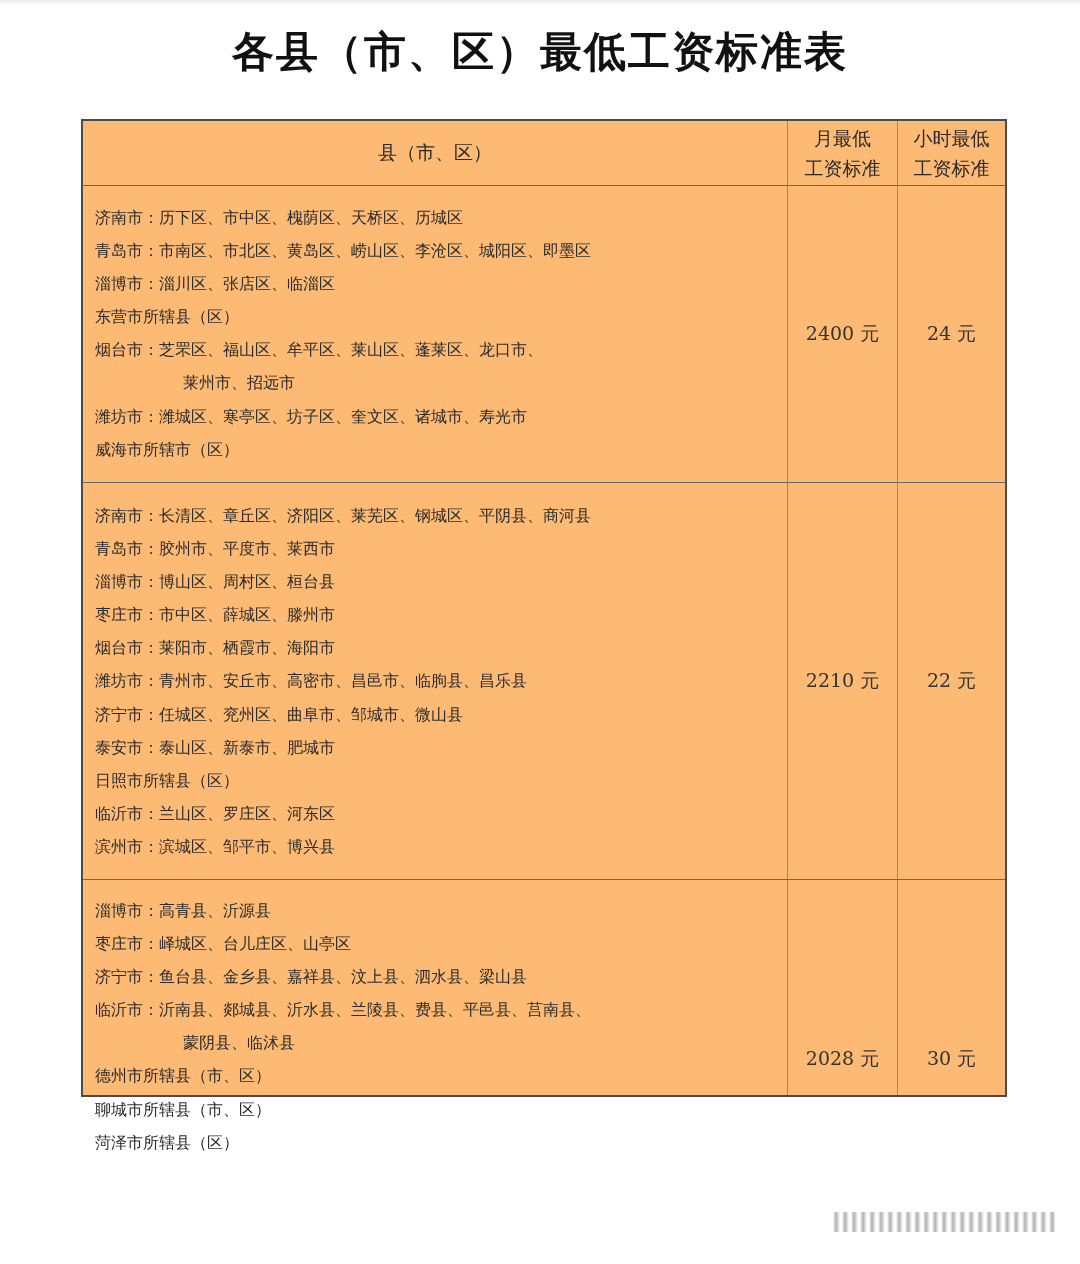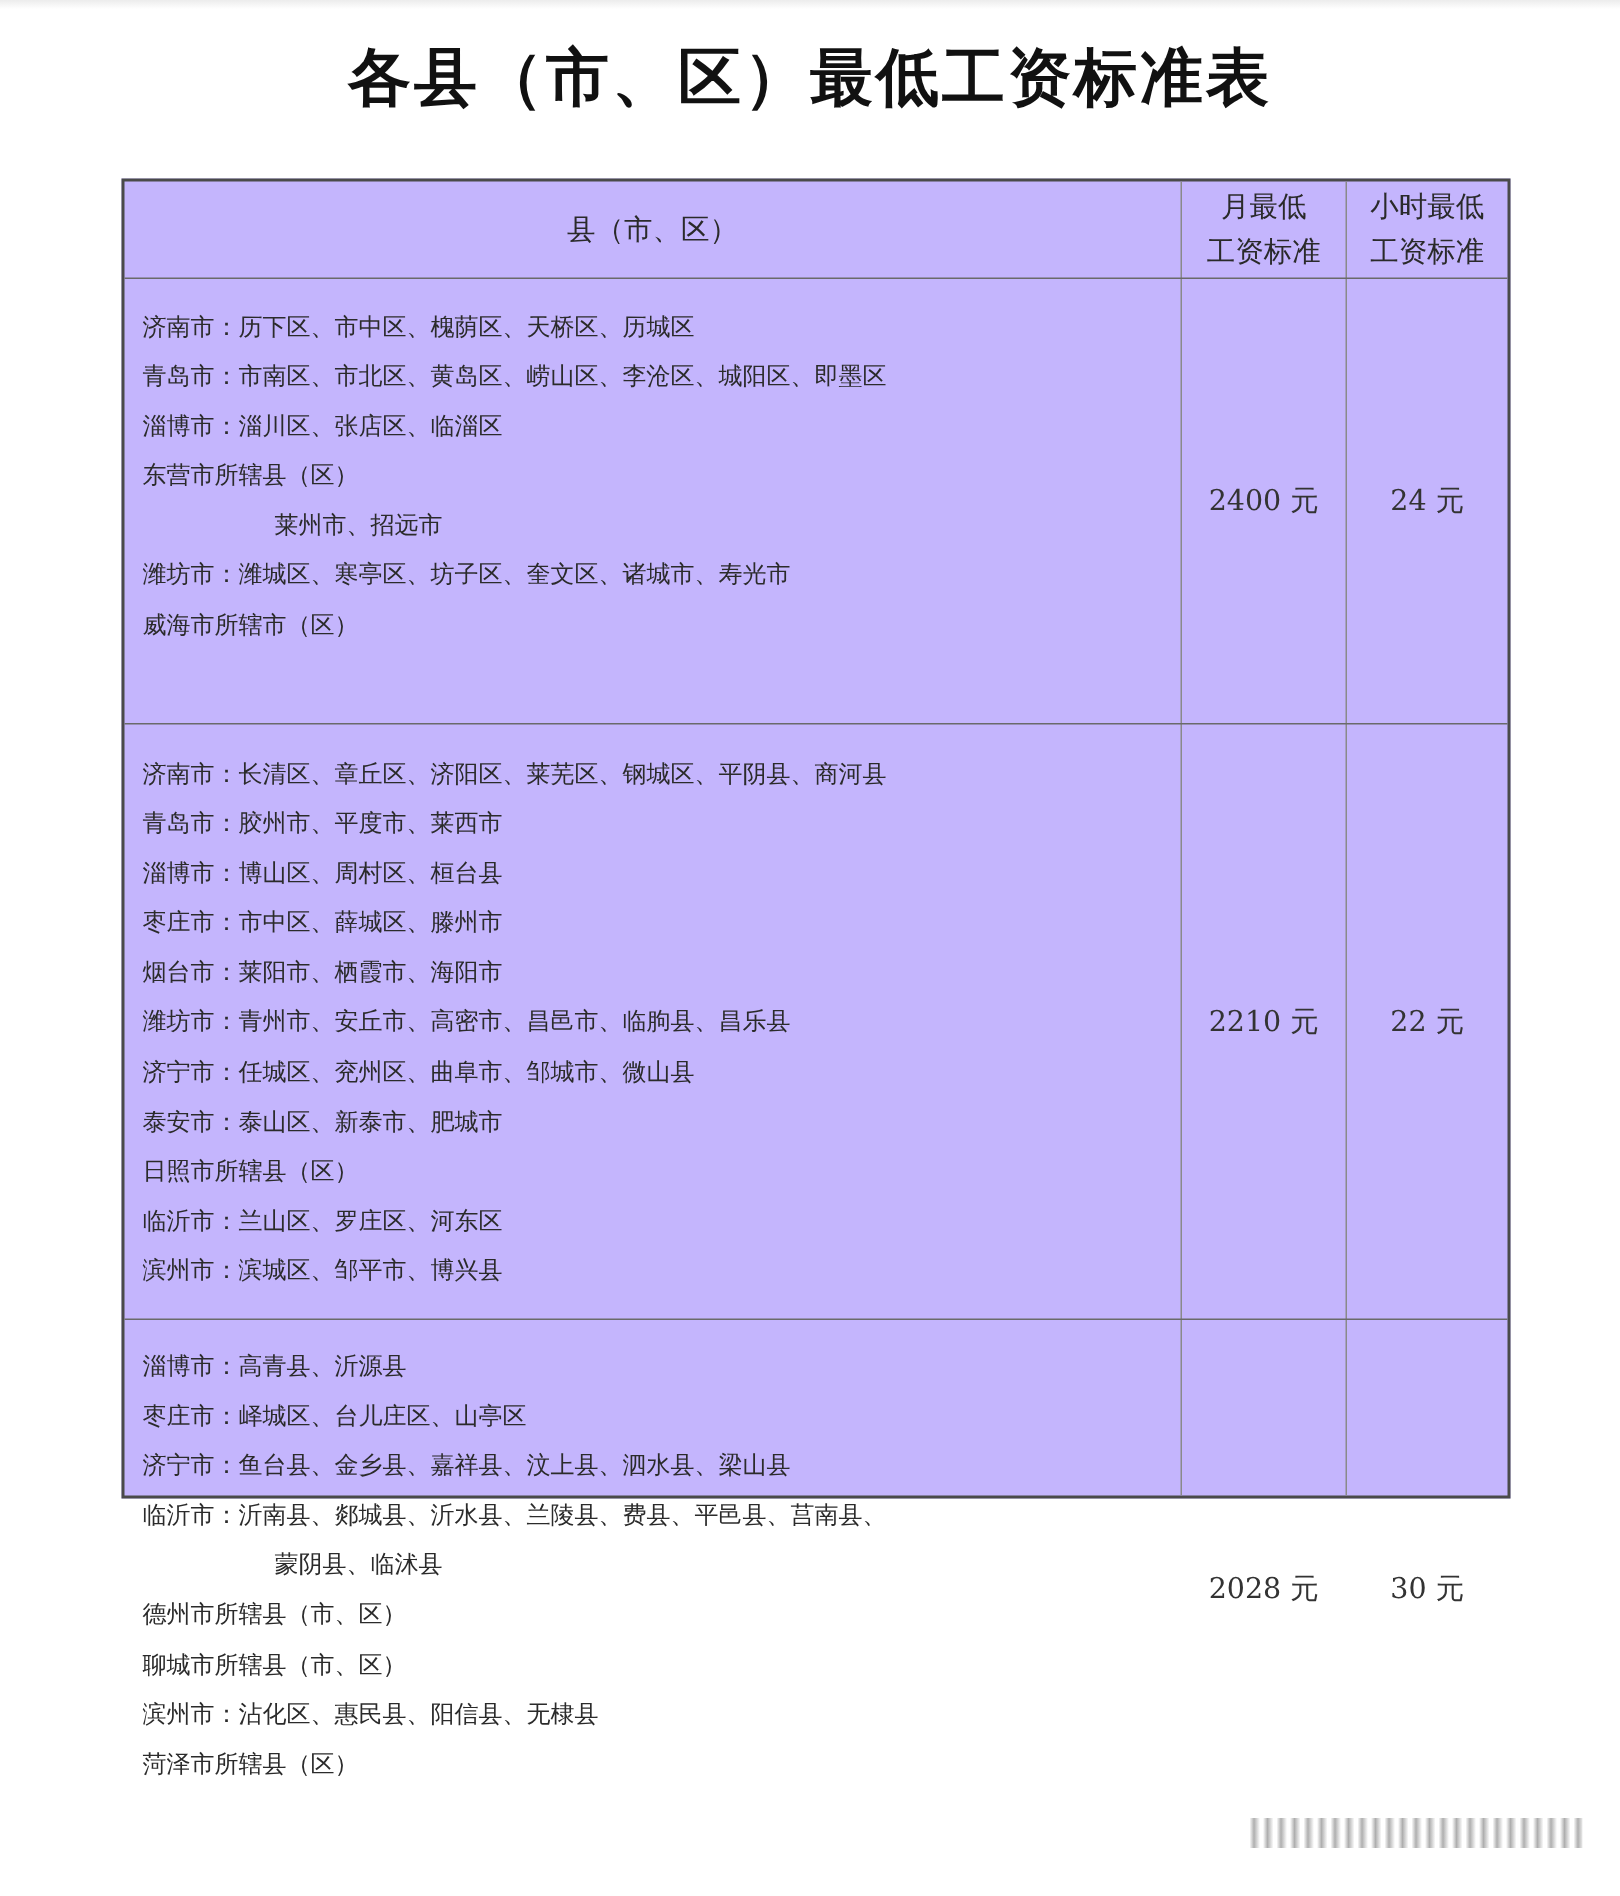--- a/index.html
+++ b/index.html
@@ -31,24 +31,24 @@
       font-weight: bold;
       letter-spacing: 2px;
       color: #111111;
       line-height: 60px;
     }
     .wage-table {
       position: absolute;
       left: 81px;
       top: 119px;
       width: 926px;
-      height: 880px;
+      height: 978px;
       border: 2px solid #4a4a4a;
       box-sizing: border-box;
-      background: #c4b5fd;
+      background: #fdba74;
       text-decoration: underline;
     }
     .col-divider {
       position: absolute;
       top: 0;
       bottom: 0;
       width: 0;
       border-left: 1.5px solid #8a8a8a;
     }
     .row-divider {
@@ -139,20 +139,21 @@
       <span>小时最低</span>
       <span>工资标准</span>
     </div>
   </div>
 
   <div class="region-cell" style="top:80px;">
     <span class="region-line">济南市：历下区、市中区、槐荫区、天桥区、历城区</span>
     <span class="region-line">青岛市：市南区、市北区、黄岛区、崂山区、李沧区、城阳区、即墨区</span>
     <span class="region-line">淄博市：淄川区、张店区、临淄区</span>
     <span class="region-line">东营市所辖县（区）</span>
+    <span class="region-line">烟台市：芝罘区、福山区、牟平区、莱山区、蓬莱区、龙口市、</span>
     <span class="region-line indent">莱州市、招远市</span>
     <span class="region-line">潍坊市：潍城区、寒亭区、坊子区、奎文区、诸城市、寿光市</span>
     <span class="region-line">威海市所辖市（区）</span>
   </div>
   <div class="value-cell" style="left:705px; top:65px; width:109px; height:296px;">
     <span>2400 元</span>
   </div>
   <div class="value-cell" style="left:815px; top:65px; width:107px; height:296px;">
     <span>24 元</span>
   </div>
@@ -178,21 +179,20 @@
   </div>
 
   <div class="region-cell" style="top:773px;">
     <span class="region-line">淄博市：高青县、沂源县</span>
     <span class="region-line">枣庄市：峄城区、台儿庄区、山亭区</span>
     <span class="region-line">济宁市：鱼台县、金乡县、嘉祥县、汶上县、泗水县、梁山县</span>
     <span class="region-line">临沂市：沂南县、郯城县、沂水县、兰陵县、费县、平邑县、莒南县、</span>
     <span class="region-line indent">蒙阴县、临沭县</span>
     <span class="region-line">德州市所辖县（市、区）</span>
     <span class="region-line">聊城市所辖县（市、区）</span>
-    <span class="region-line">滨州市：沾化区、惠民县、阳信县、无棣县</span>
     <span class="region-line">菏泽市所辖县（区）</span>
   </div>
   <div class="value-cell" style="left:705px; top:759px; width:109px; height:357px;">
     <span>2028 元</span>
   </div>
   <div class="value-cell" style="left:815px; top:759px; width:107px; height:357px;">
     <span>30 元</span>
   </div>
 </div>
 

